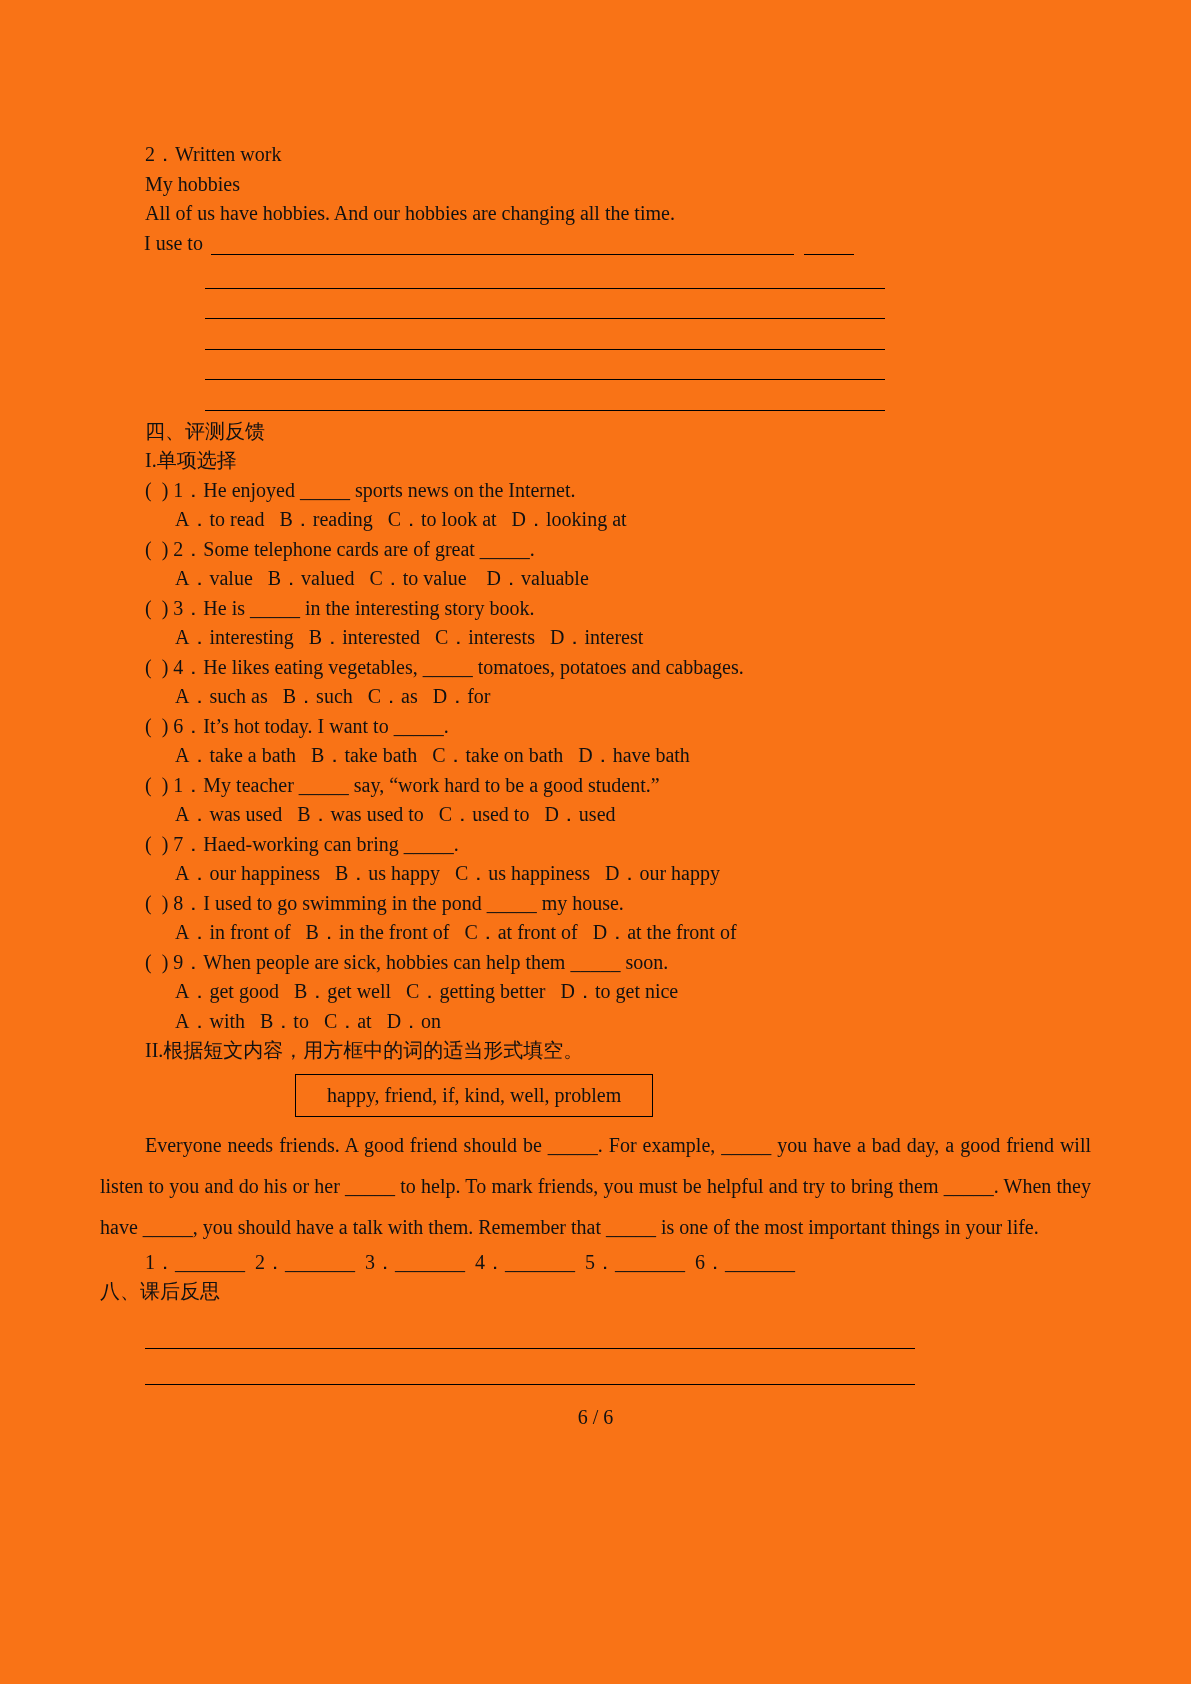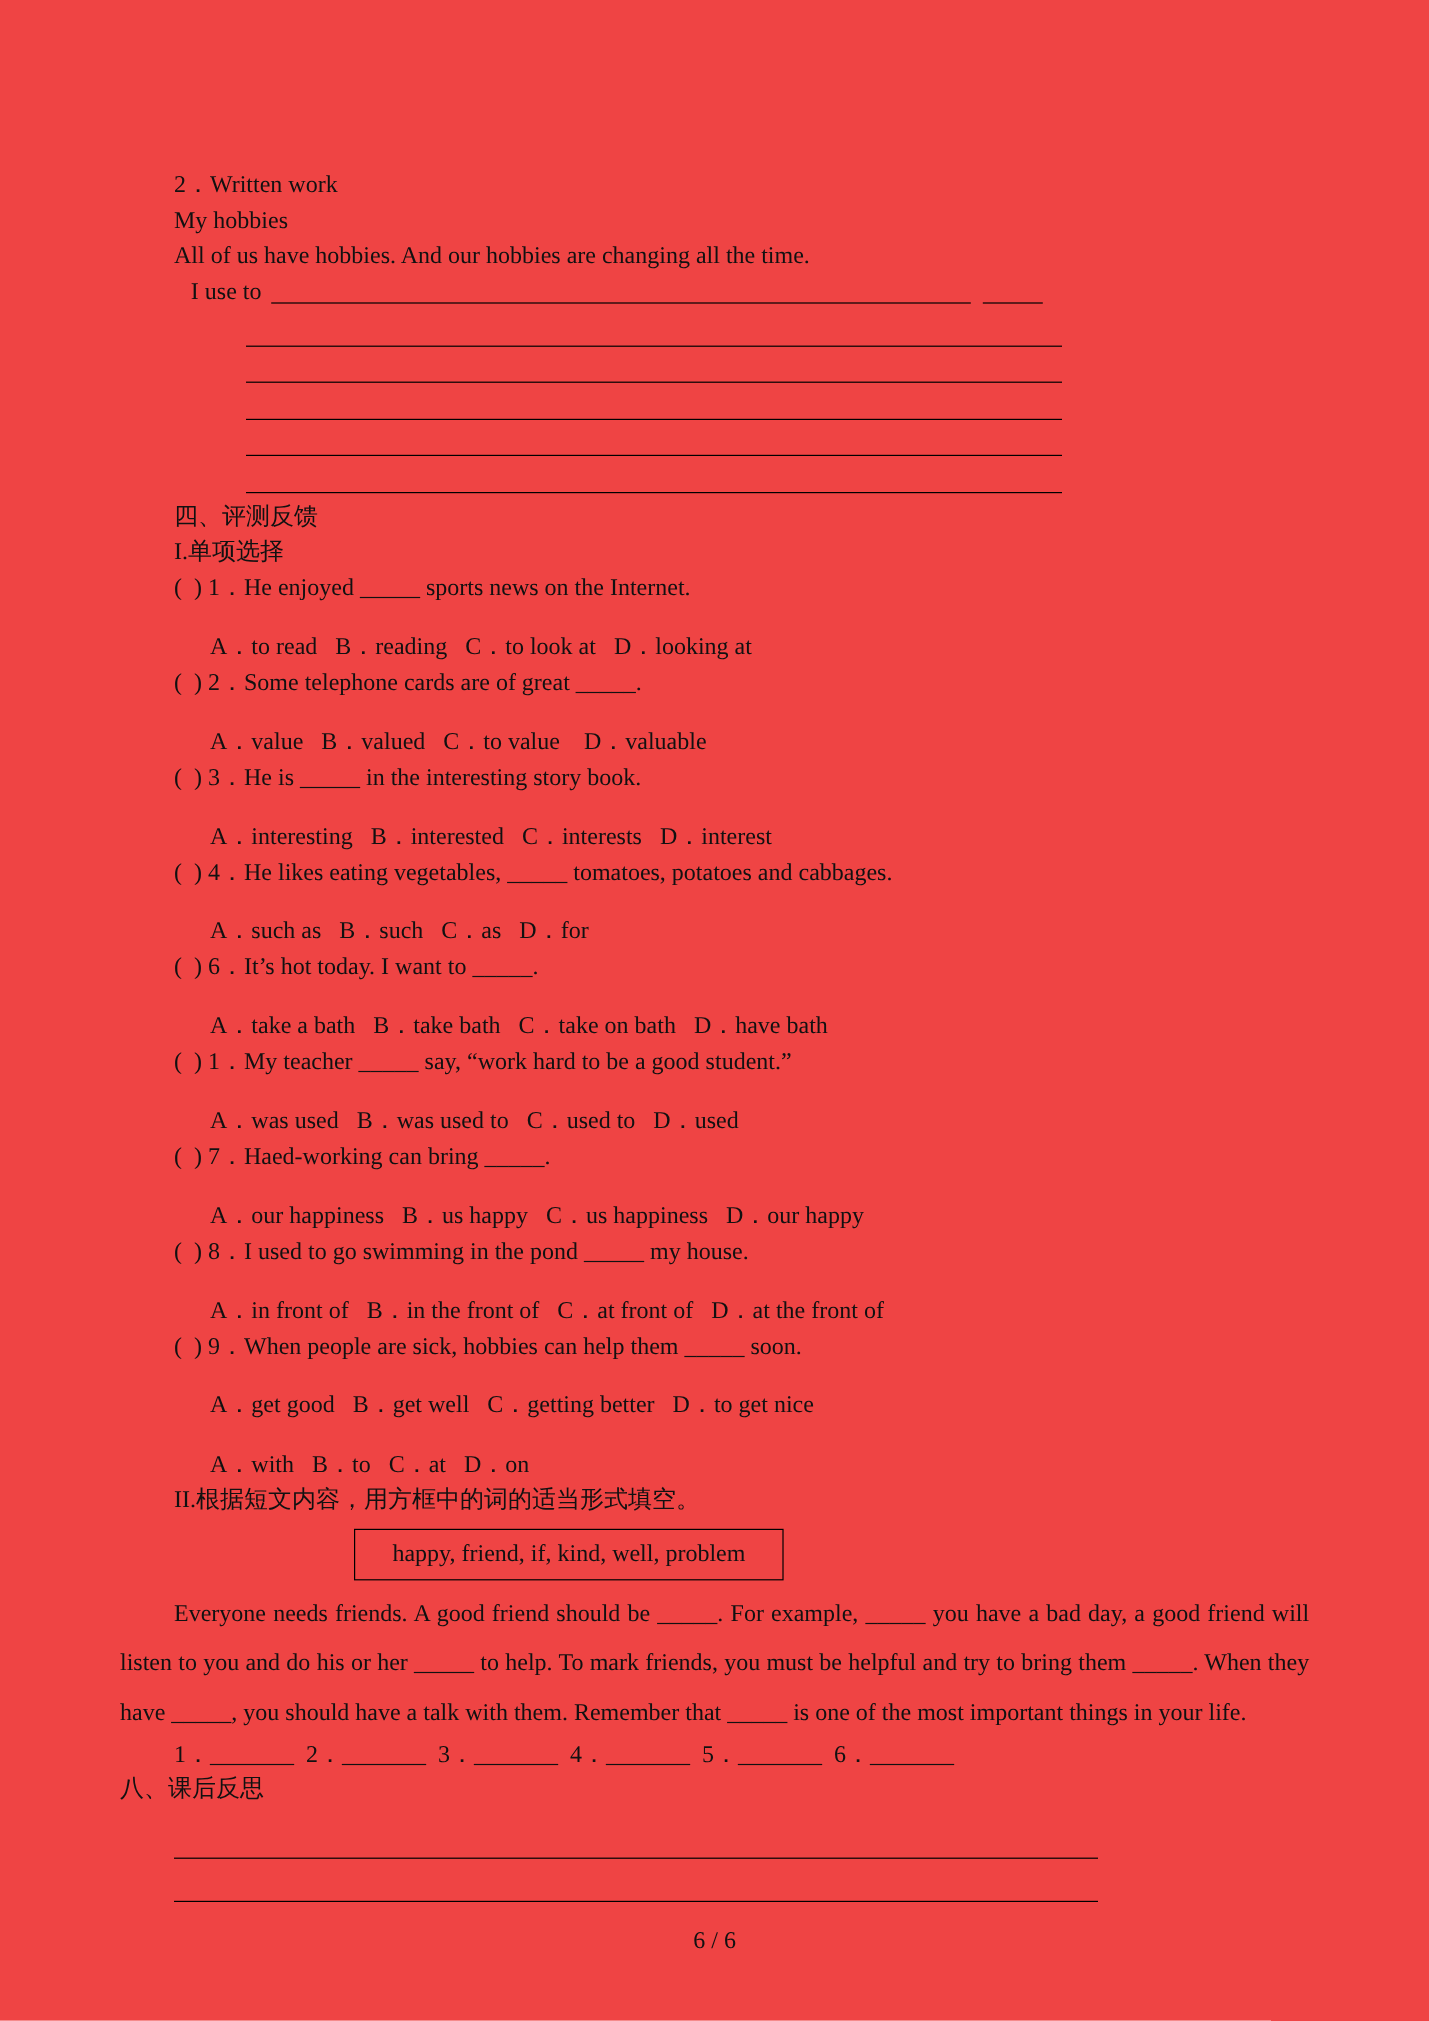--- a/index.html
+++ b/index.html
@@ -6,36 +6,36 @@
     margin: 0;
     padding: 0;
     background: #ffffff;
   }
   .page {
     position: relative;
     width: 1191px;
     min-height: 1684px;
     box-sizing: border-box;
     padding: 140px 100px 40px 100px;
-    background: #ef4444;
+    background: #f97316;
     color: #111111;
     font-family: "Liberation Serif", "DejaVu Serif", serif;
     font-size: 20px;
   }
   .line {
     line-height: 29.5px;
     white-space: pre-wrap;
   }
   .indent1 { margin-left: 45px; }
-  .indent2 { margin-left: 75px; margin-top: 20px; }
+  .indent2 { margin-left: 75px; }
   .prompt-row {
     display: flex;
-    align-items: flex-start;
+    align-items: center;
     width: 710px;
-    margin-left: 59px;
+    margin-left: 44px;
   }
   .fill-line {
     flex: 1 1 auto;
     height: 23px;
     border-bottom: 1px solid #000;
     margin-left: 8px;
   }
   .short-line {
     width: 50px;
     height: 23px;

